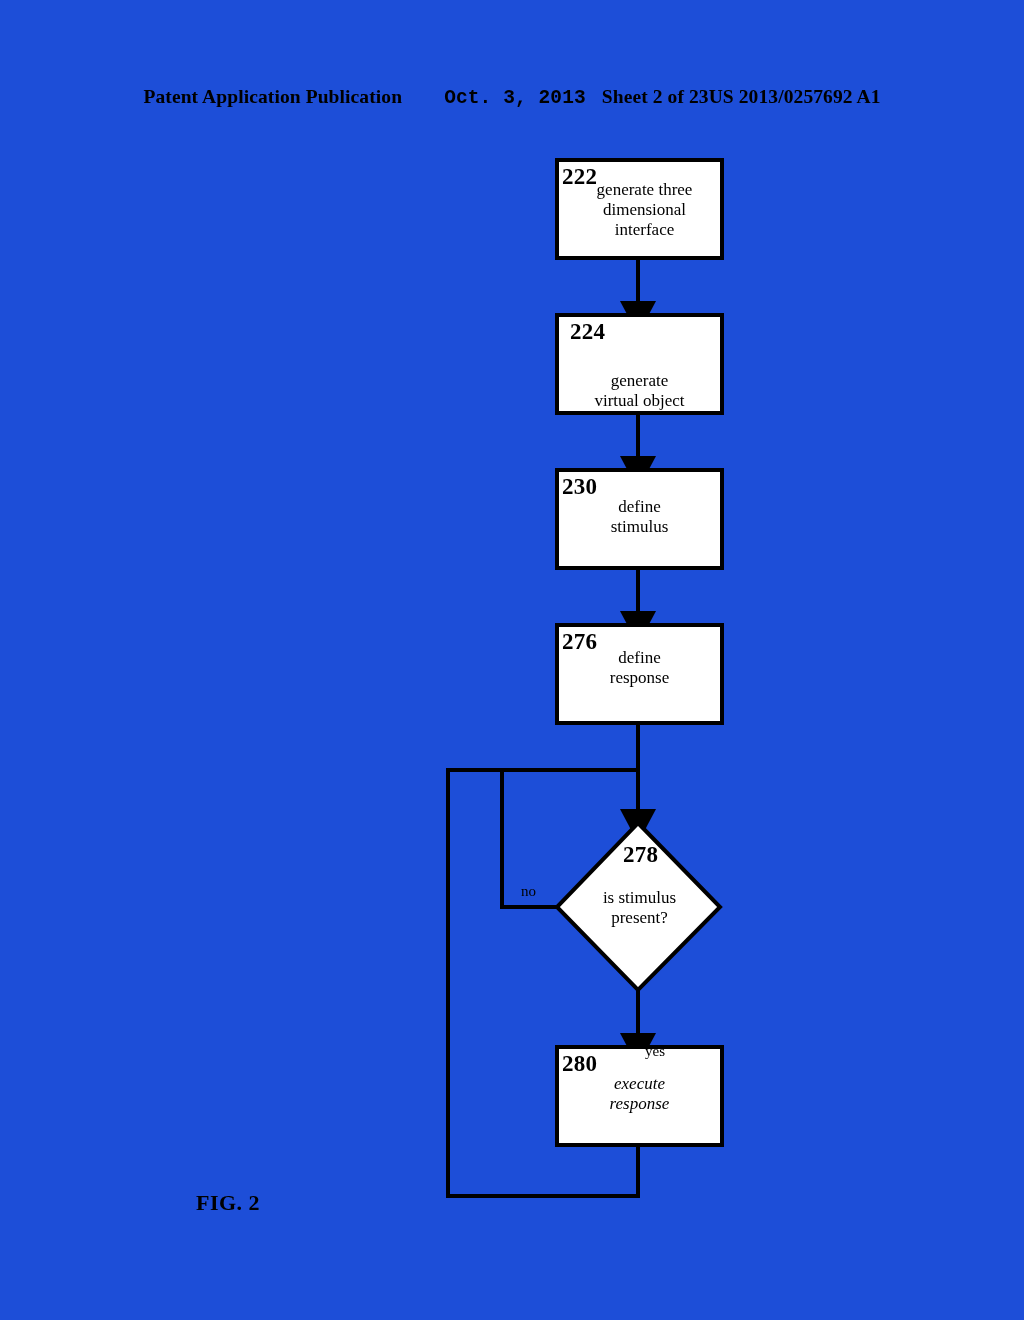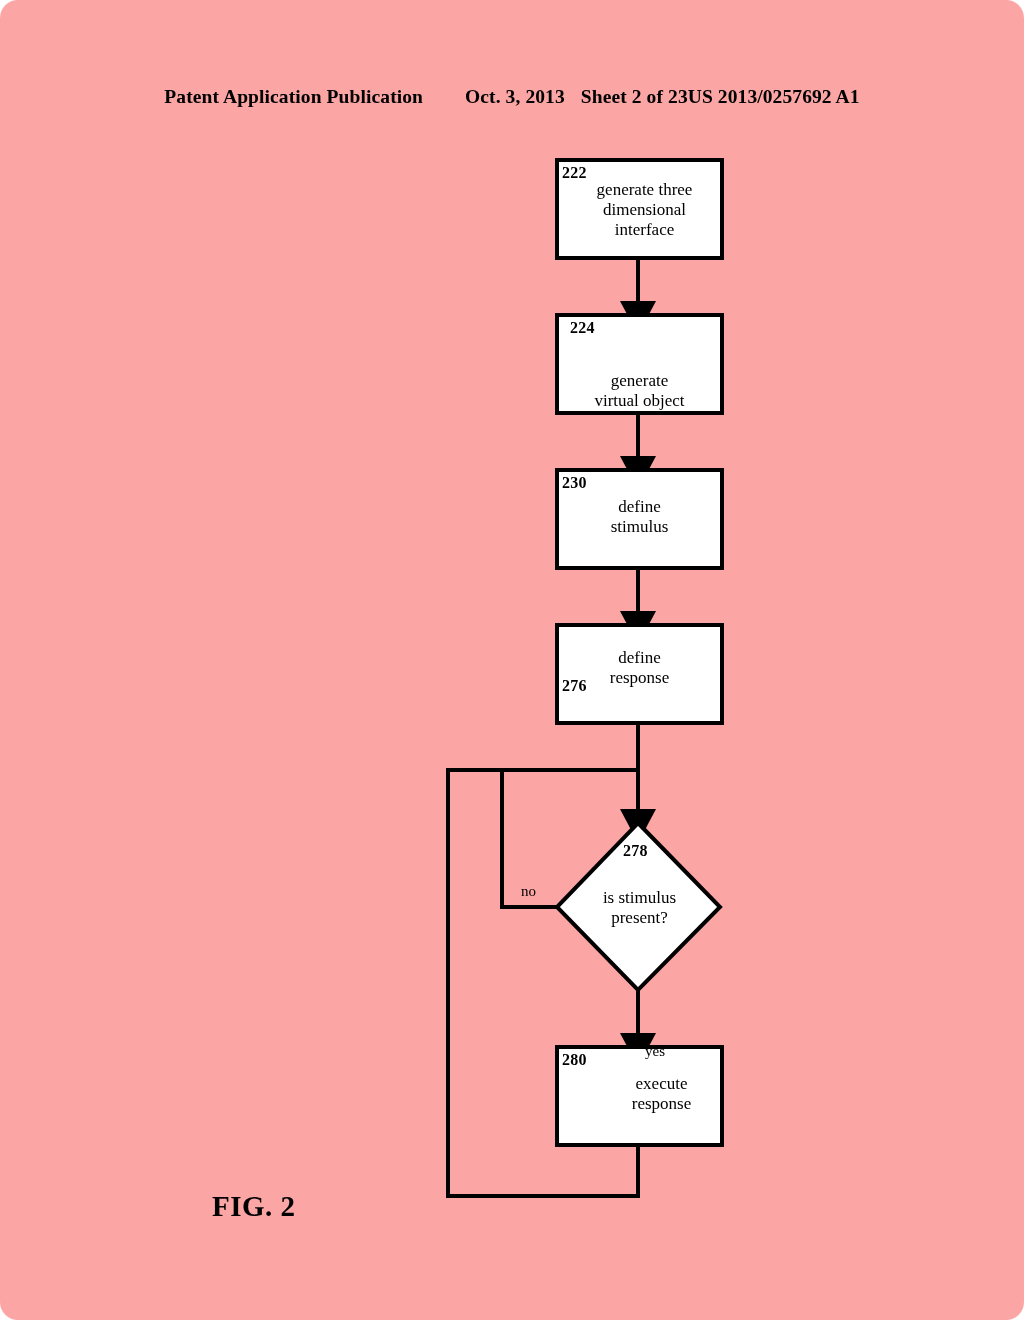--- a/index.html
+++ b/index.html
@@ -4,74 +4,73 @@
 <style>
   html, body {
     margin: 0;
     padding: 0;
     background: #ffffff;
   }
   #page {
     position: relative;
     width: 1024px;
     height: 1320px;
-    background: #fca5a5;
+    background: #1d4ed8;
     overflow: hidden;
     font-family: "Liberation Serif", serif;
     color: #000000;
-    border-radius: 18px;
   }
 
   
   #page-header {
     position: absolute;
     left: 0;
     top: 86px;
     width: 1024px;
     height: 28px;
     display: flex;
     justify-content: center;
     align-items: baseline;
     font-family: "Liberation Serif", serif;
     font-weight: bold;
     font-size: 19.5px;
     letter-spacing: 0.1px;
     white-space: nowrap;
   }
   #page-header .hdr-pub { margin-right: 42px; }
-  #page-header .hdr-date { margin-right: 16px; }
+  #page-header .hdr-date { margin-right: 16px; font-family: Liberation Mono, monospace; }
   #page-header .hdr-sheet { }
   #page-header .hdr-patno { }
 
   
   #fig-caption {
     position: absolute;
-    left: 212px;
+    left: 196px;
     top: 1190px;
     font-family: "Liberation Serif", serif;
     font-weight: bold;
-    font-size: 29px;
+    font-size: 22px;
     letter-spacing: 0.5px;
   }
 
   
   #flow-svg {
     position: absolute;
     left: 0;
     top: 0;
     width: 1024px;
     height: 1320px;
   }
 
   
   .node-ref {
     position: absolute;
     font-family: "Liberation Serif", serif;
     font-weight: bold;
-    font-size: 16px;
+    font-size: 23px;
     line-height: 1;
     letter-spacing: 0.2px;
   }
   .node-text {
     position: absolute;
     font-family: "Liberation Serif", serif;
     font-weight: normal;
     font-size: 17px;
     line-height: 1.17;
     text-align: center;
@@ -126,36 +125,36 @@
     <line x1="638" y1="990" x2="638" y2="1037" stroke="#000000" stroke-width="4" marker-end="url(#arrowhead)"></line>
 
     <rect x="557" y="1047" width="165" height="98" fill="#ffffff" stroke="#000000" stroke-width="4"></rect>
 
     <polyline points="638,1145 638,1196 448,1196 448,770 638,770" fill="none" stroke="#000000" stroke-width="4"></polyline>
   </svg>
 
   <div class="node-ref" style="left:562px; top:165px;">222</div>
   <div class="node-ref" style="left:562px; top:320px;margin-left:8px;">224</div>
   <div class="node-ref" style="left:562px; top:475px;">230</div>
-  <div class="node-ref" style="left:562px; top:630px;margin-top:48px;">276</div>
+  <div class="node-ref" style="left:562px; top:630px;">276</div>
   <div class="node-ref" style="left:623px; top:843px;">278</div>
   <div class="node-ref" style="left:562px; top:1052px;">280</div>
 
   <div class="node-text" style="left:557px; top:180px; width:175px;">generate three
 dimensional
 interface</div>
   <div class="node-text" style="left:557px; top:343px; width:165px;margin-top:28px;">generate
 virtual object</div>
   <div class="node-text" style="left:557px; top:497px; width:165px;">define
 stimulus</div>
   <div class="node-text" style="left:557px; top:648px; width:165px;">define
 response</div>
   <div class="node-text" style="left:557px; top:888px; width:165px;">is stimulus
 present?</div>
-  <div class="node-text" style="left:579px; top:1074px; width:165px;">execute
+  <div class="node-text" style="left:557px; top:1074px; width:165px;font-style:italic;">execute
 response</div>
 
   <div class="edge-label" style="left:521px; top:884px;">no</div>
   <div class="edge-label" style="left:645px; top:1044px;">yes</div>
 
   <div id="fig-caption">FIG. 2</div>
 
 </div>
 
 </body></html>

